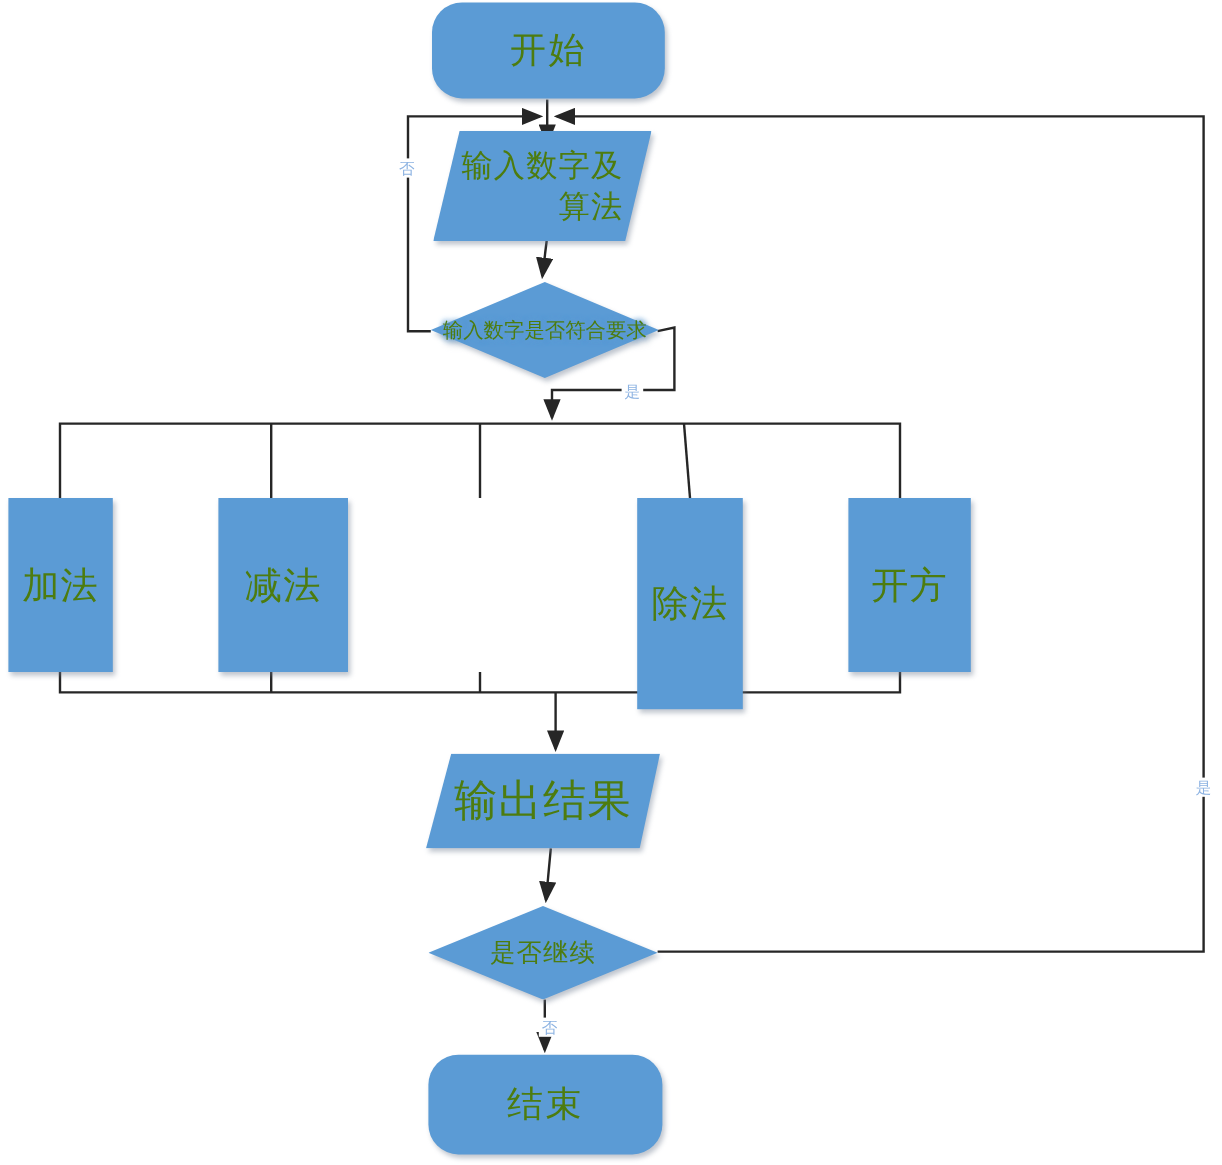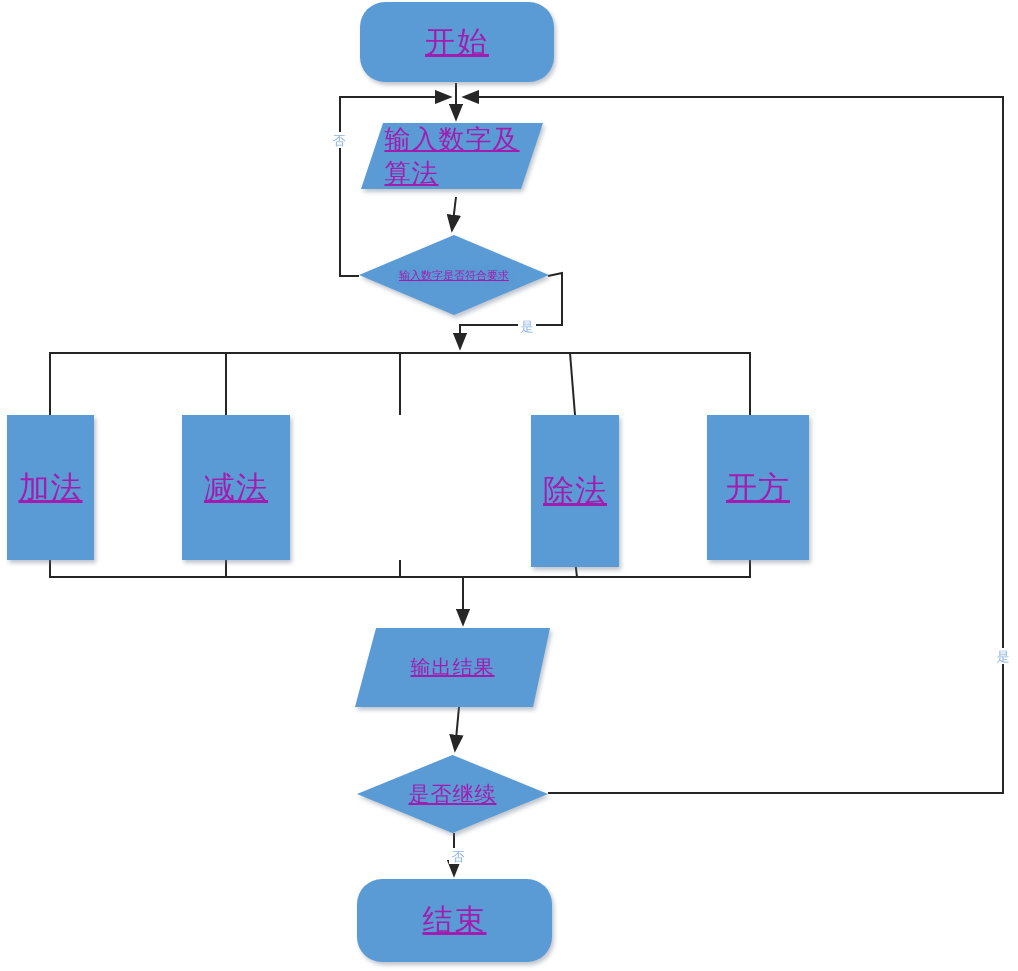--- a/index.html
+++ b/index.html
@@ -2,29 +2,29 @@
 <html><head>
 <meta charset="utf-8">
 <style>
   html,body{margin:0;padding:0;background:#ffffff;}
   body{font-family:"Liberation Sans","DejaVu Sans",sans-serif;}
   #canvas{position:relative;width:1018px;height:971px;background:#ffffff;overflow:hidden;}
   #edges{position:absolute;left:0;top:0;z-index:1;}
   .shape{position:absolute;z-index:2;filter:drop-shadow(2px 3px 2px rgba(110,125,145,.45));}
   .shape .fill{position:absolute;inset:0;background:#5B9BD5;}
   .shape .lbl{position:absolute;inset:0;display:flex;align-items:center;justify-content:center;
-              color:#a21caf;text-align:left;white-space:nowrap;text-decoration:underline;}
+              color:#4d7c0f;text-align:right;white-space:nowrap;}
   .term .fill{border-radius:25px;}
   .term .lbl{font-size:30px;letter-spacing:2px;}
   .para1 .fill{clip-path:polygon(12.1% 0,100% 0,87.9% 100%,0 100%);}
   .para1 .lbl{font-size:26px;line-height:1.32;white-space:pre-line;letter-spacing:1px;}
   .para2 .fill{clip-path:polygon(10.8% 0,100% 0,91.3% 100%,0 100%);}
-  .para2 .lbl{font-size:20px;letter-spacing:1px;}
+  .para2 .lbl{font-size:36px;letter-spacing:1px;}
   .diam .fill{clip-path:polygon(50% 0,100% 50%,50% 100%,0 50%);}
-  .diam1 .lbl{left:-26px;right:-26px;font-size:11px;
+  .diam1 .lbl{left:-26px;right:-26px;font-size:17px;
               text-shadow:0 0 4px #5B9BD5,0 0 5px #5B9BD5,0 0 6px #5B9BD5;}
   .diam2 .lbl{font-size:21px;letter-spacing:1px;}
   .proc .lbl{font-size:31px;letter-spacing:1px;}
   .edge{stroke:#262626;stroke-width:2;fill:none;}
   .edgelabel-bg{fill:#ffffff;}
   .edgelabel{font-size:13px;fill:#8DB3E2;text-anchor:middle;font-family:"Liberation Sans","DejaVu Sans",sans-serif;}
 </style>
 </head>
 <body>
 
@@ -79,21 +79,21 @@
       <rect class="edgelabel-bg" x="449" y="848" width="18" height="16"></rect>
       <text class="edgelabel" x="458" y="861">否</text>
     </g>
   </svg>
 
   <div class="shape term" style="left:360px;top:2px;width:194px;height:80px;">
     <div class="fill"></div>
     <div class="lbl">开始</div>
   </div>
 
-  <div class="shape para1" style="left:361px;top:123px;width:182px;height:66px;">
+  <div class="shape para1" style="left:361px;top:109px;width:182px;height:92px;">
     <div class="fill"></div>
     <div class="lbl">输入数字及
 算法</div>
   </div>
 
   <div class="shape diam diam1" style="left:359px;top:235px;width:190px;height:80px;">
     <div class="fill"></div>
     <div class="lbl">输入数字是否符合要求</div>
   </div>
 
@@ -101,21 +101,21 @@
     <div class="fill"></div>
     <div class="lbl">加法</div>
   </div>
 
   <div class="shape proc" style="left:182px;top:415px;width:108px;height:145px;">
     <div class="fill"></div>
     <div class="lbl">减法</div>
   </div>
 
 
-  <div class="shape proc" style="left:531px;top:415px;width:88px;height:152px;">
+  <div class="shape proc" style="left:531px;top:415px;width:88px;height:176px;">
     <div class="fill"></div>
     <div class="lbl">除法</div>
   </div>
 
   <div class="shape proc" style="left:707px;top:415px;width:102px;height:145px;">
     <div class="fill"></div>
     <div class="lbl">开方</div>
   </div>
 
   <div class="shape para2" style="left:355px;top:628px;width:195px;height:79px;">

